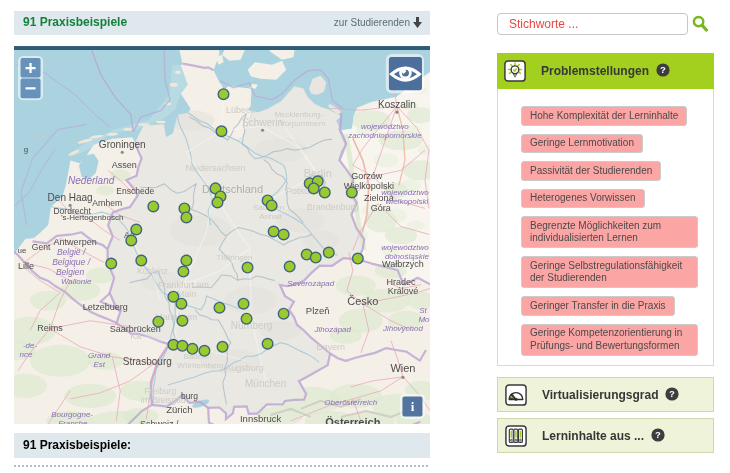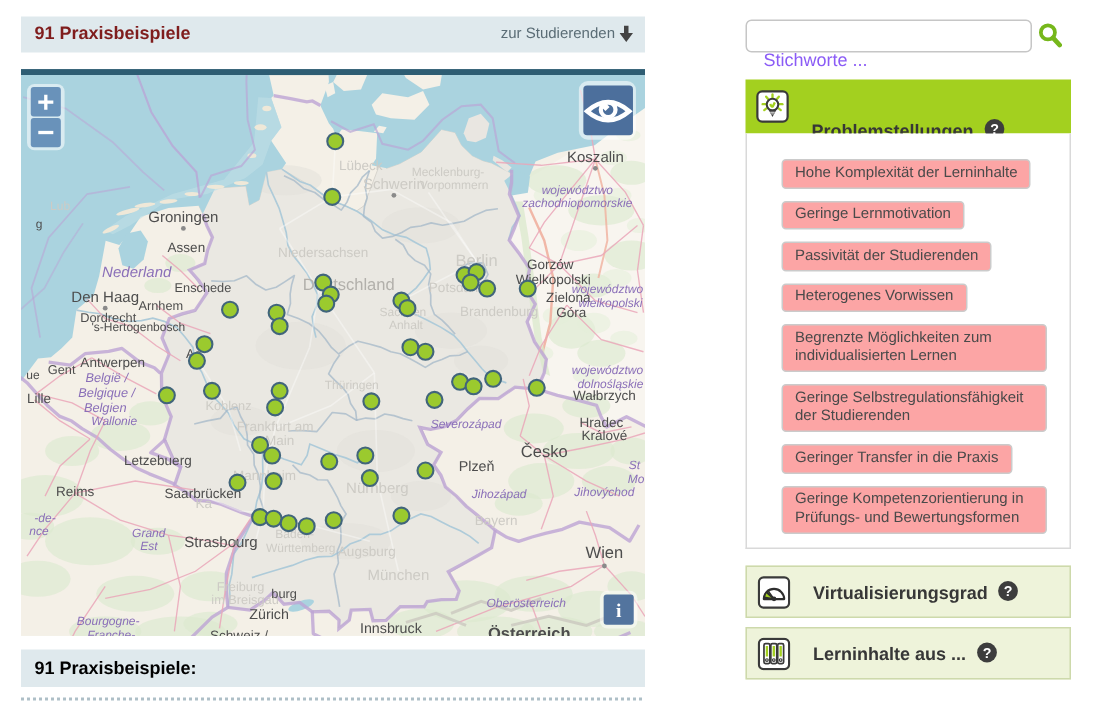--- a/index.html
+++ b/index.html
@@ -1,26 +1,26 @@
 <!DOCTYPE html>
 <html><head><meta charset="utf-8"><style>
 * { margin:0; padding:0; box-sizing:border-box; }
 body { width:730px; height:473px; font-family:"Liberation Sans",sans-serif; background:#fff; position:relative; overflow:hidden; }
 .topbar { position:absolute; left:14px; top:11px; width:416px; height:24px; background:#dfe9ed; }
-.topbar .t { position:absolute; left:9px; top:0; line-height:23px; font-size:12px; font-weight:bold; color:#7f1d1d; }
+.topbar .t { position:absolute; left:9px; top:0; line-height:23px; font-size:12px; font-weight:bold; color:#15803d; }
 .topbar .r { position:absolute; right:20px; top:0; line-height:23px; font-size:10px; color:#5b6d76; }
 .mapwrap { position:absolute; left:14px; top:46px; width:415px; height:377px; }
 .bottombar { position:absolute; left:14px; top:433px; width:416px; height:25px; background:#dfe9ed; font-size:12px; font-weight:bold; color:#000000; line-height:25px; padding-left:9px; }
 .dotted { position:absolute; left:14px; top:465px; width:414px; height:0; border-top:2px dotted #aebfc7; }
 .search { position:absolute; left:497px; top:13px; width:191px; height:22px; border:1px solid #c6c6c6; border-radius:4px; background:#fff; }
-.search span { position:absolute; left:11px; top:16px; line-height:21px; font-size:12px; color:#8b5cf6; }
+.search span { position:absolute; left:11px; top:0; line-height:21px; font-size:12px; color:#ef4444; }
 .mag { position:absolute; left:692px; top:15px; }
 .gbar { position:absolute; left:497px; top:53px; width:217px; height:36px; background:#a3d01f; }
 .ibox { position:absolute; left:7px; top:7px; }
-.gbar .ti { position:absolute; left:44px; top:0; line-height:36px; font-size:12px; font-weight:bold; color:#373737;margin-top:16px; }
+.gbar .ti { position:absolute; left:44px; top:0; line-height:36px; font-size:12px; font-weight:bold; color:#373737; }
 .panel { position:absolute; left:497px; top:89px; width:217px; height:277px; background:#fff; border:1px solid #d9d9d9; border-top:none; padding:17px 0 0 23px; }
 .btn { width:fit-content; max-width:177px; background:#fca5a5; border:1px solid #cbcbcb; border-radius:3px; padding:2.5px 8px; font-size:10px; line-height:12.5px; color:#4a4a4a; margin-bottom:8px; }
 .accbar { position:absolute; left:497px; width:217px; height:35px; background:#eef3da; border:1px solid #cdd9ab; }
 .accbar .ti { position:absolute; left:44px; top:0; line-height:35px; font-size:12px; font-weight:bold; color:#373737; }
 .accbar .ibox { top:6px; }
 </style></head>
 <body>
 <div class="topbar">
     <span class="t">91 Praxisbeispiele</span>
     <span class="r">zur Studierenden </span>

